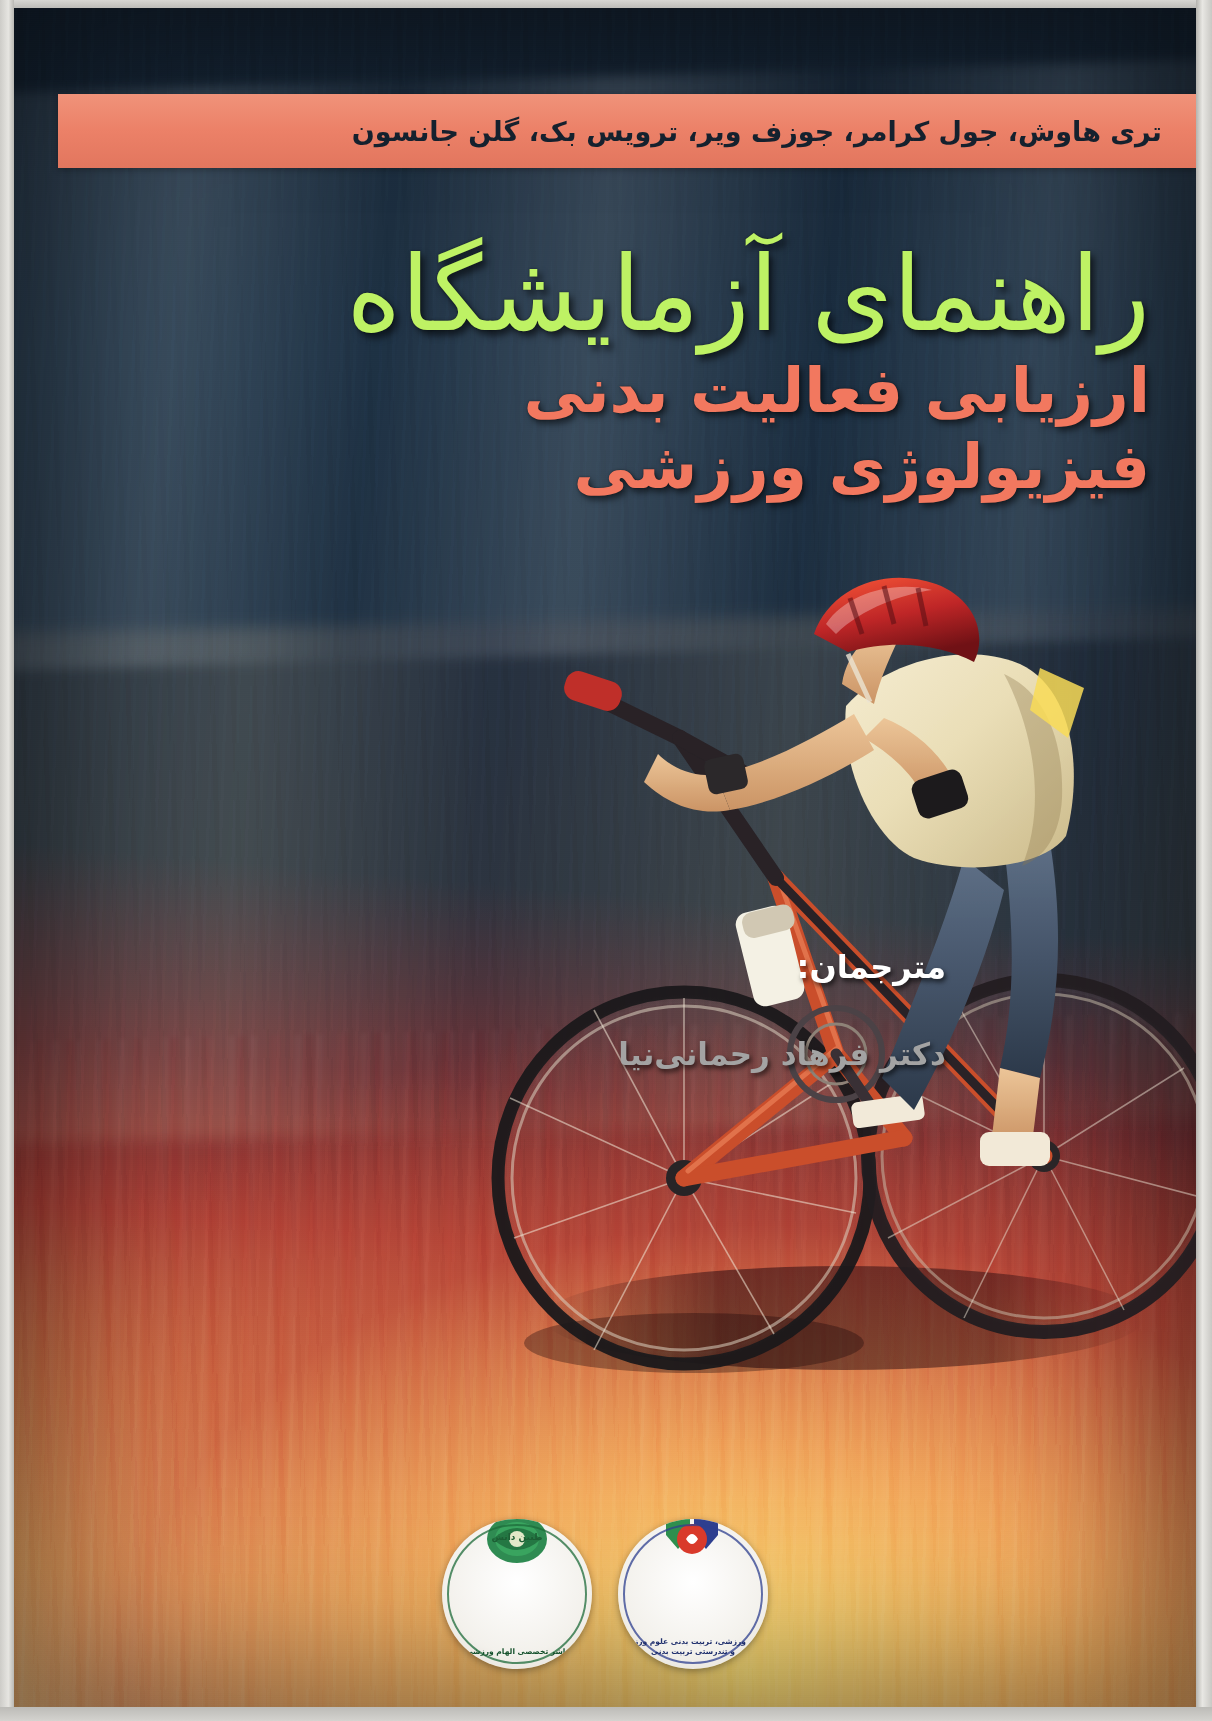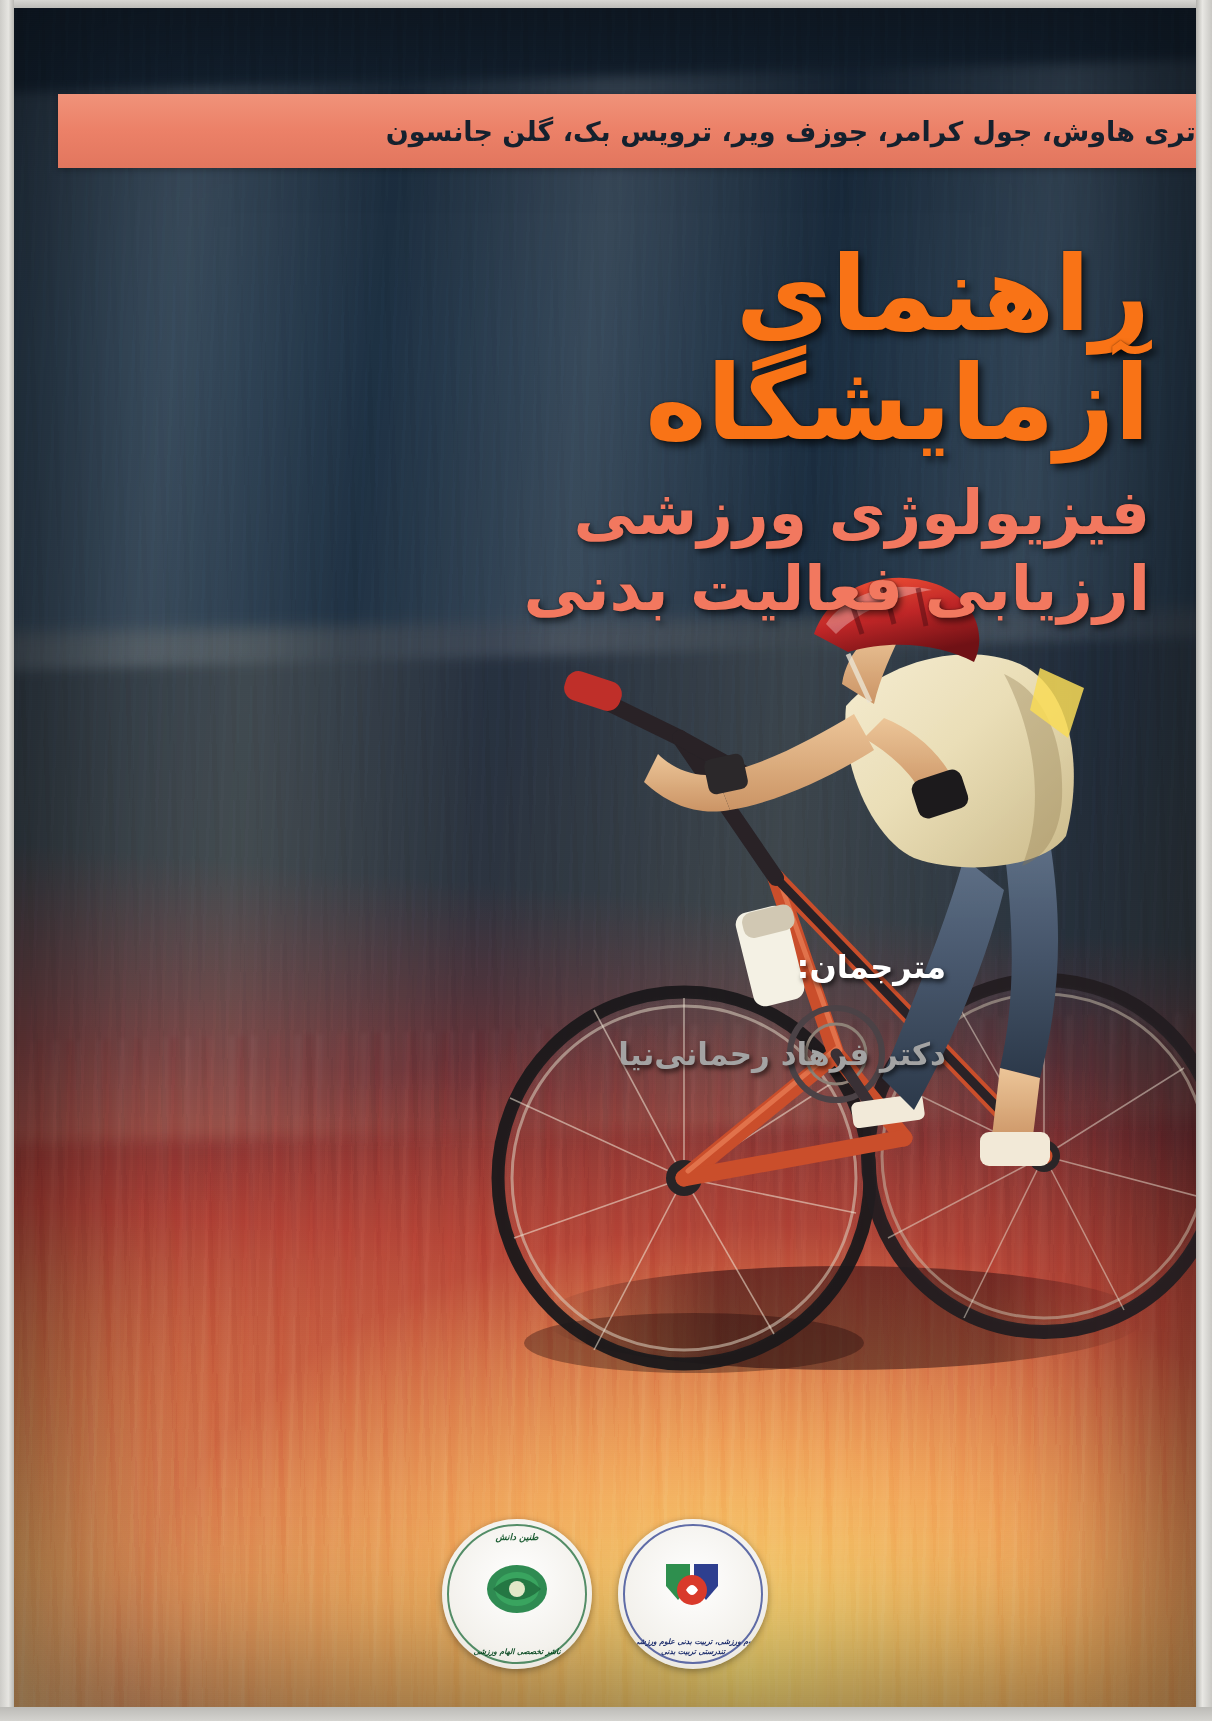--- a/index.html
+++ b/index.html
@@ -130,43 +130,44 @@
     align-items: center;
     justify-content: flex-start;
     z-index: 12;
     box-shadow: 0 2px 6px rgba(0,0,0,0.28);
   }
   .author-band .authors {
     color: #15212e;
     font-size: 27px;
     font-weight: bold;
     letter-spacing: 0;
+    padding-right: 34px;
     white-space: nowrap;
     direction: rtl;
   }
 
   
   .title-block {
     position: absolute;
     right: 46px;
     top: 232px;
     width: 900px;
     text-align: right;
     direction: rtl;
     z-index: 15;
   }
   .title-main {
     font-size: 104px;
-    font-weight: bold;
-    color: #f97316;
+    font-weight: normal;
+    color: #bef264;
     line-height: 1.05;
     text-shadow:
       0 0 2px rgba(0,0,0,0.55),
       4px 5px 7px rgba(0,0,0,0.6);
-    margin: 0 0 17px 0;
+    margin: 0 0 4px 0;
     letter-spacing: -1px;
   }
   .title-sub {
     font-size: 62px;
     font-weight: bold;
     color: #f2785f;
     line-height: 1.22;
     text-shadow:
       0 0 2px rgba(0,0,0,0.5),
       3px 4px 6px rgba(0,0,0,0.55);
@@ -220,27 +221,25 @@
     justify-content: center;
     align-items: flex-end;
     gap: 26px;
     z-index: 20;
   }
   .logo {
     width: 150px;
     height: 150px;
     border-radius: 50%;
     display: flex;
-    align-items: center;
     justify-content: center;
     position: relative;
     background: radial-gradient(circle at 50% 42%, #ffffff 0%, #f3f1ec 62%, #ded9cf 100%);
     box-shadow: 0 2px 7px rgba(0,0,0,0.35);
     overflow: hidden;
-    font-style: italic;
   }
   .logo .ring {
     position: absolute;
     inset: 5px;
     border-radius: 50%;
     border: 2px solid #2e3f8f;
     opacity: .75;
   }
   .logo.green .ring { border-color: #1d6b3a; }
   .logo .logo-caption {
@@ -417,22 +416,22 @@
       </svg>
     </div>
 
     <div class="author-band">
       <div class="authors">تری هاوش، جول کرامر، جوزف ویر، ترویس بک، گلن جانسون</div>
     </div>
 
     <div class="title-block">
       <h1 class="title-main">راهنمای آزمایشگاه</h1>
       <div class="title-sub">
+        <span class="line">ارزیابی فعالیت بدنی</span>
         <span class="line">فیزیولوژی ورزشی</span>
-        <span class="line">ارزیابی فعالیت بدنی</span>
       </div>
     </div>
 
     <div class="translators">
       <div class="label">مترجمان:</div>
       <div class="name">دکتر فرهاد رحمانی‌نیا</div>
     </div>
 
     <div class="logos">
       <div class="logo">

